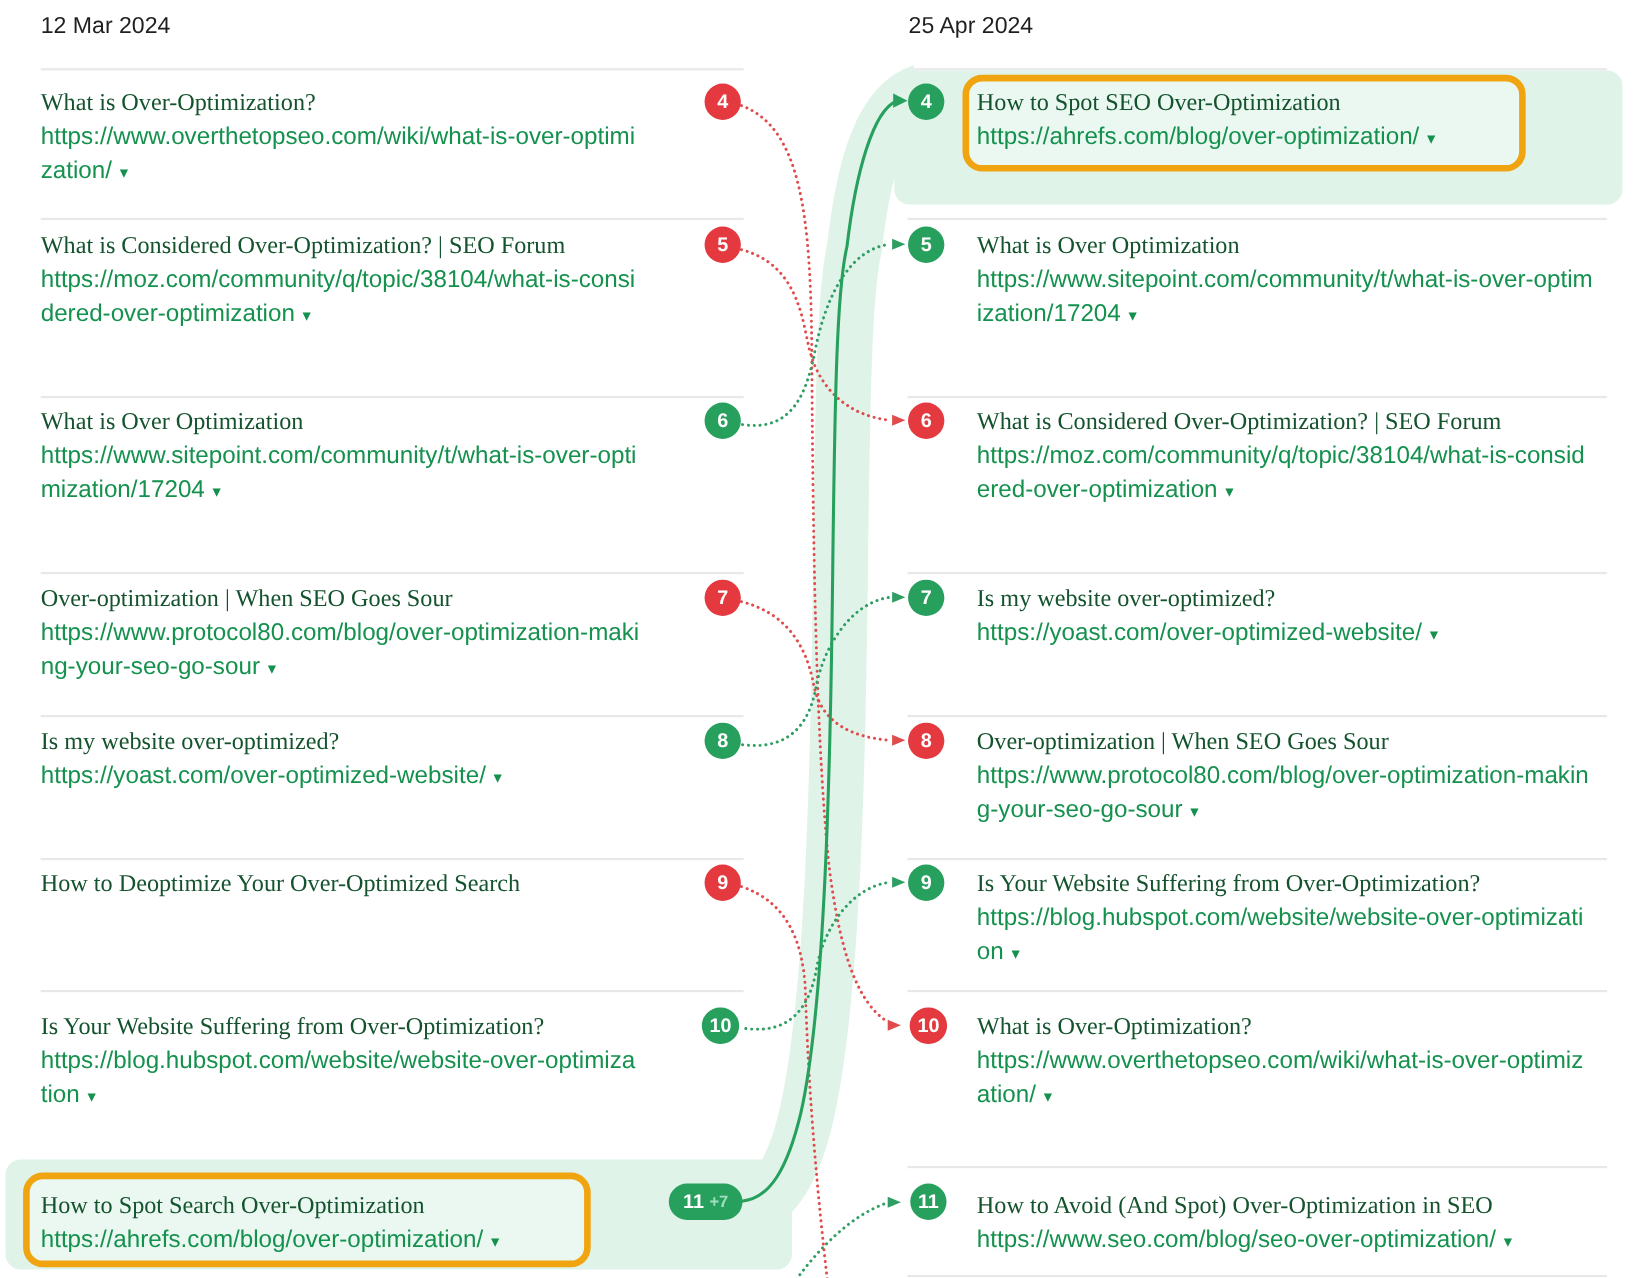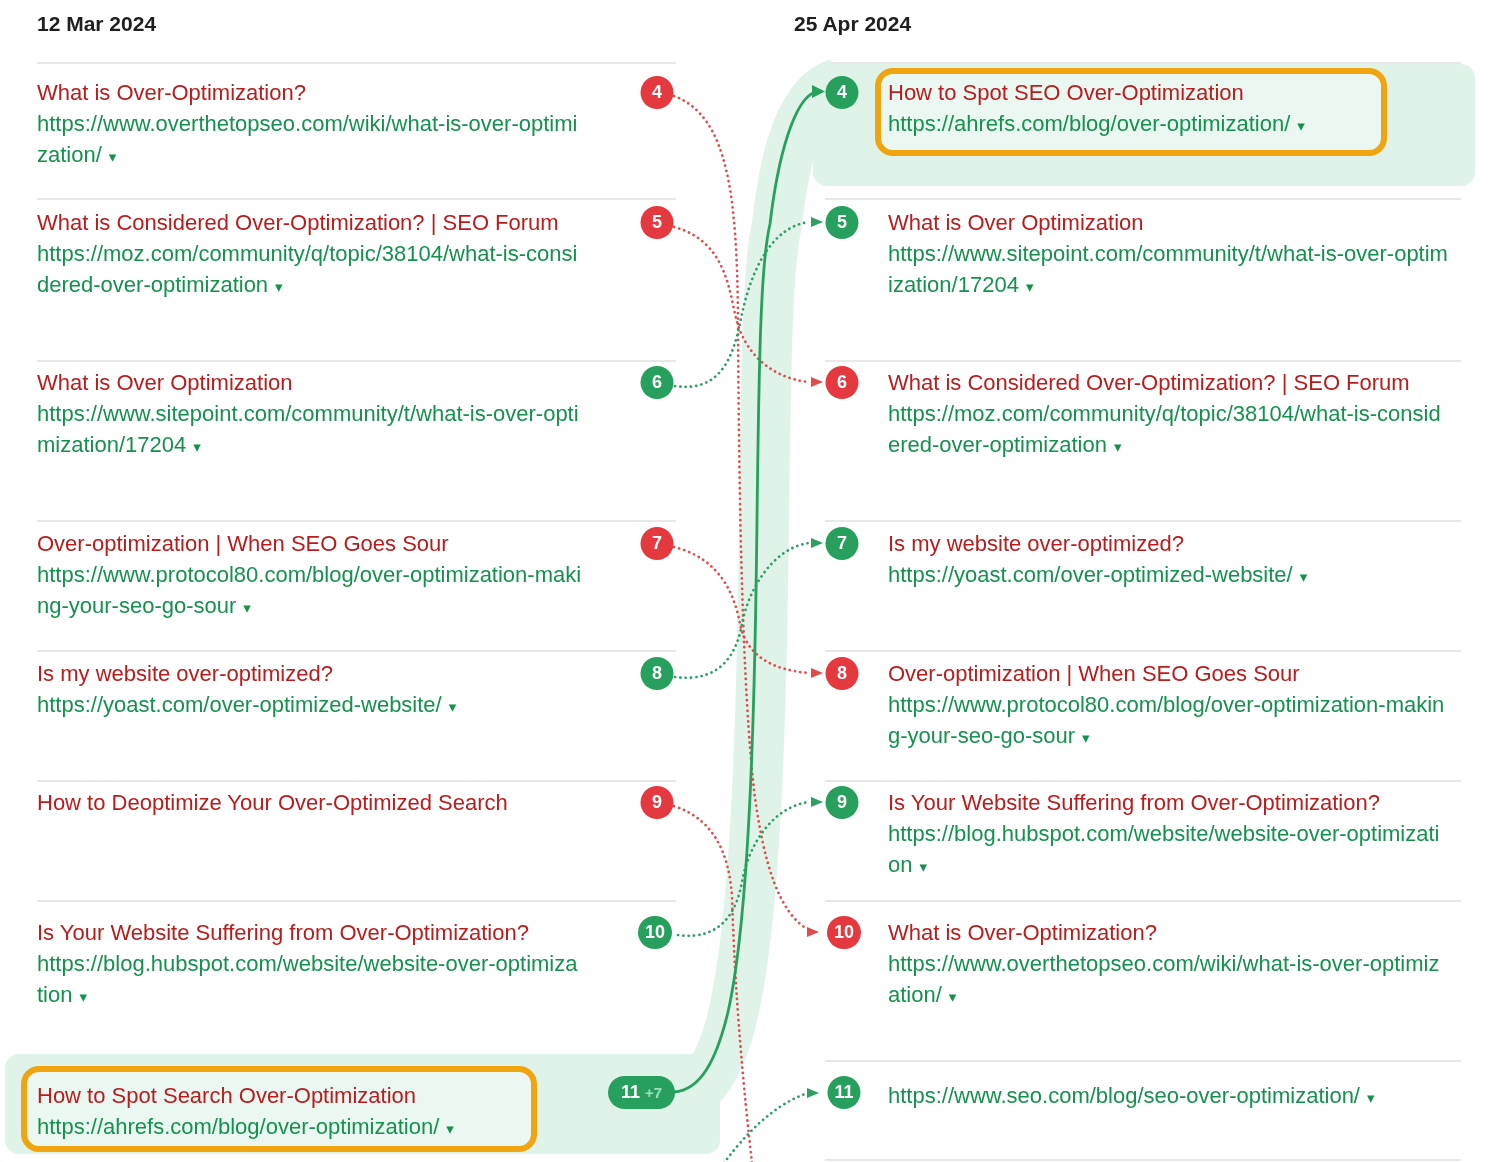--- a/index.html
+++ b/index.html
@@ -1,37 +1,37 @@
 <!DOCTYPE html>
 <html><head>
 <meta charset="utf-8">
 <style>
   html,body{margin:0;padding:0;background:#ffffff;}
   .stage{
     position:relative;width:1493px;height:1162px;background:#fff;overflow:hidden;
     font-family:"Liberation Sans", sans-serif;
   }
   .col-header{
-    position:absolute;top:12px;font-size:21px;font-weight:bold;color:#1f1f1f;z-index:4;
+    position:absolute;top:12px;font-size:21px;font-weight:normal;color:#1f1f1f;z-index:4;
   }
   .sep{position:absolute;height:2px;background:#e8e8e8;z-index:0;}
   .sep.l{left:37px;width:639px;}
   .sep.r{left:825px;width:636px;}
   .hl-block{position:absolute;background:#dff3e8;border-radius:14px;z-index:0;}
   svg.lanes{position:absolute;left:0;top:0;z-index:1;}
   .orange-box{
     position:absolute;border:6px solid #f0a40f;border-radius:18px;background:#eaf8f1;
     box-sizing:border-box;z-index:2;
   }
   .result{
     position:absolute;font-size:22px;line-height:31px;word-break:break-all;z-index:4;
   }
   .result.left{left:37px;width:546px;}
   .result.right{left:888px;width:562px;}
-  .result .title{color:#b91c1c;cursor:pointer;}
+  .result .title{color:#14532d;cursor:pointer;font-family:Liberation Serif, serif;}
   .result .url{color:#15914e;cursor:pointer;}
   .result .caret{font-size:15px;margin-left:7px;color:#15914e;cursor:pointer;}
   .badge{
     position:absolute;min-width:33px;height:33px;border-radius:17px;color:#fff;
     font-size:18px;font-weight:bold;display:flex;align-items:center;justify-content:center;
     padding:0 7px;box-sizing:border-box;z-index:5;transform:translateX(-50%);
   }
   .badge.up{background:#27a05e;}
   .badge.down{background:#e53940;}
   .badge.pill{transform:none;gap:5px;}
@@ -86,21 +86,21 @@
     <polygon fill="#e04b4b" points="823,673 811,668 811,678"></polygon>
     <polygon fill="#2f9e63" points="823,802 811,797 811,807"></polygon>
     <polygon fill="#e04b4b" points="819,932 807,927 807,937"></polygon>
     <polygon fill="#2f9e63" points="819,1093 807,1088 807,1098"></polygon>
   </svg>
 
   <div class="orange-box" style="left:21px;top:1066px;width:516px;height:86px;"></div>
   <div class="orange-box" style="left:875px;top:68px;width:512px;height:88px;"></div>
 
   <div class="col-header" style="left:37px;">12 Mar 2024</div>
-  <div class="col-header" style="left:794px;">25 Apr 2024</div>
+  <div class="col-header" style="left:826px;">25 Apr 2024</div>
 
   <div class="result left" style="top:77px">
     <div class="title">What is Over-Optimization?</div>
     <div class="url"><span>https://www.overthetopseo.com/wiki/what-is-over-optimization/</span><span class="caret">▾</span></div>
   </div>
   <div class="result left" style="top:207px">
     <div class="title">What is Considered Over-Optimization? | SEO Forum</div>
     <div class="url"><span>https://moz.com/community/q/topic/38104/what-is-considered-over-optimization</span><span class="caret">▾</span></div>
   </div>
   <div class="result left" style="top:367px">
@@ -149,20 +149,21 @@
   </div>
   <div class="result right" style="top:787px">
     <div class="title">Is Your Website Suffering from Over-Optimization?</div>
     <div class="url"><span>https://blog.hubspot.com/website/website-over-optimization</span><span class="caret">▾</span></div>
   </div>
   <div class="result right" style="top:917px">
     <div class="title">What is Over-Optimization?</div>
     <div class="url"><span>https://www.overthetopseo.com/wiki/what-is-over-optimization/</span><span class="caret">▾</span></div>
   </div>
   <div class="result right" style="top:1080px">
+    <div class="title">How to Avoid (And Spot) Over-Optimization in SEO</div>
     <div class="url"><span>https://www.seo.com/blog/seo-over-optimization/</span><span class="caret">▾</span></div>
   </div>
 
   <div class="badge down" style="left:657px;top:76px">
       <span>4</span>
     </div>
   <div class="badge down" style="left:657px;top:206px">
       <span>5</span>
     </div>
   <div class="badge up" style="left:657px;top:366px">

